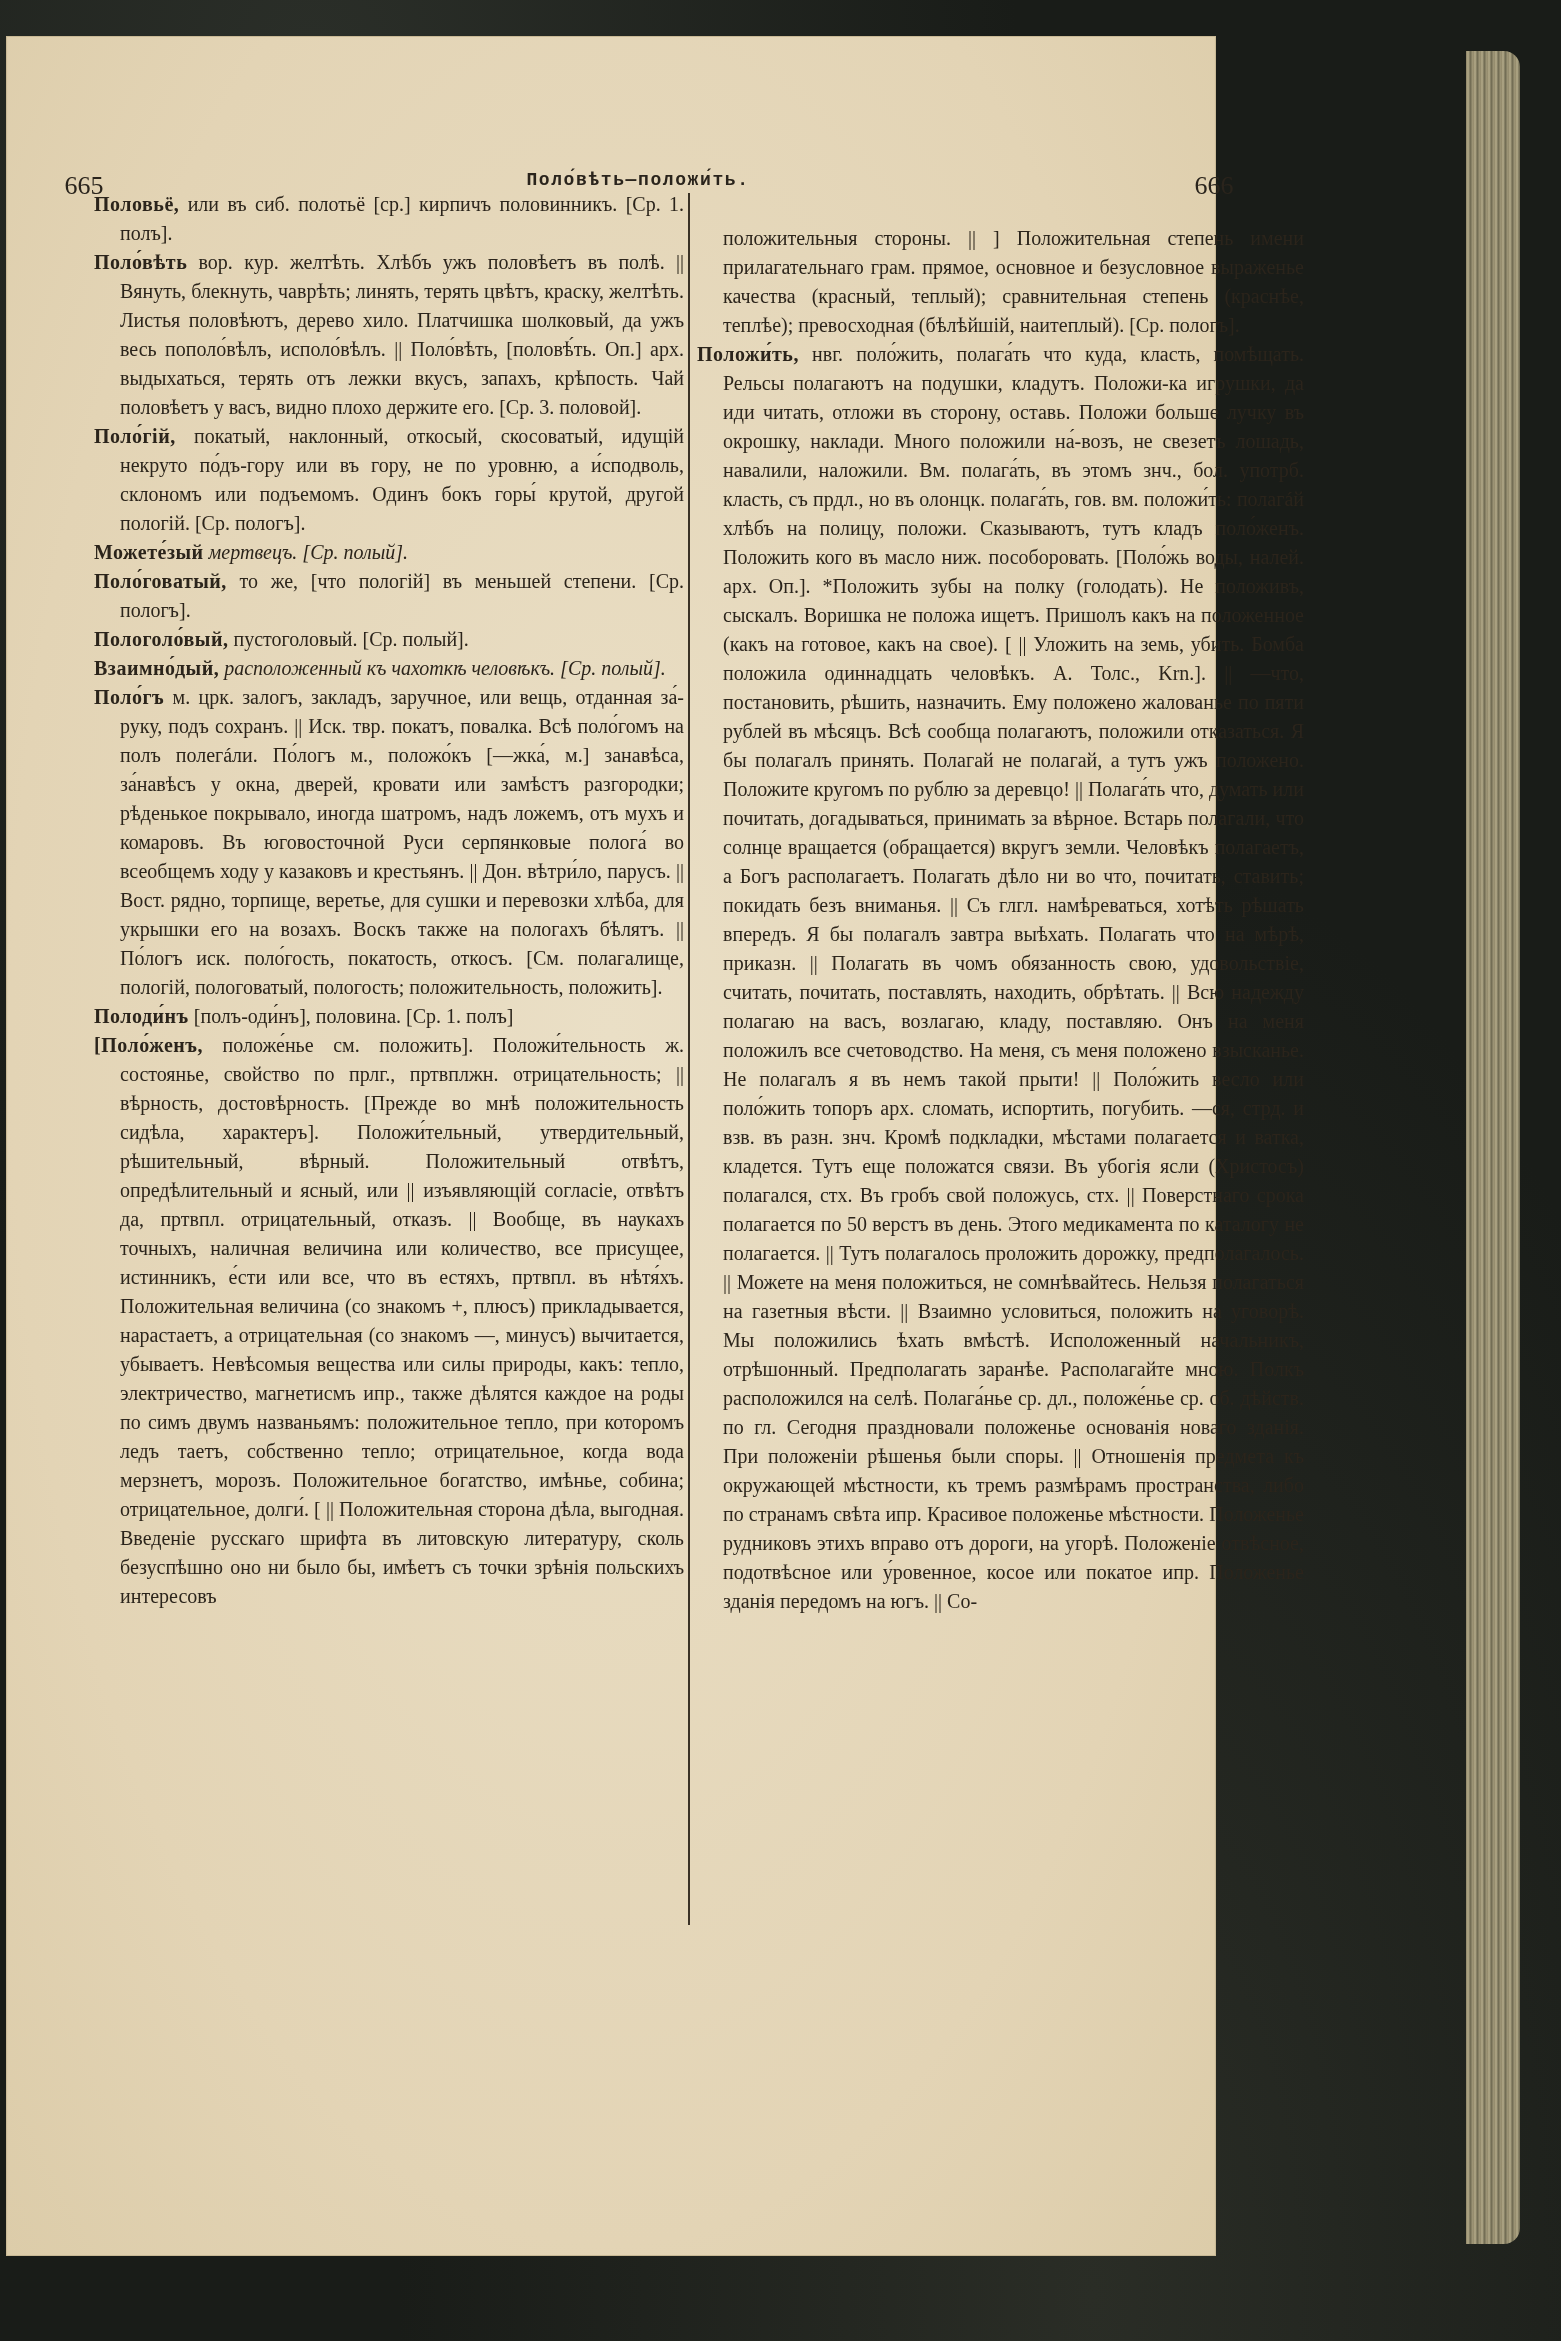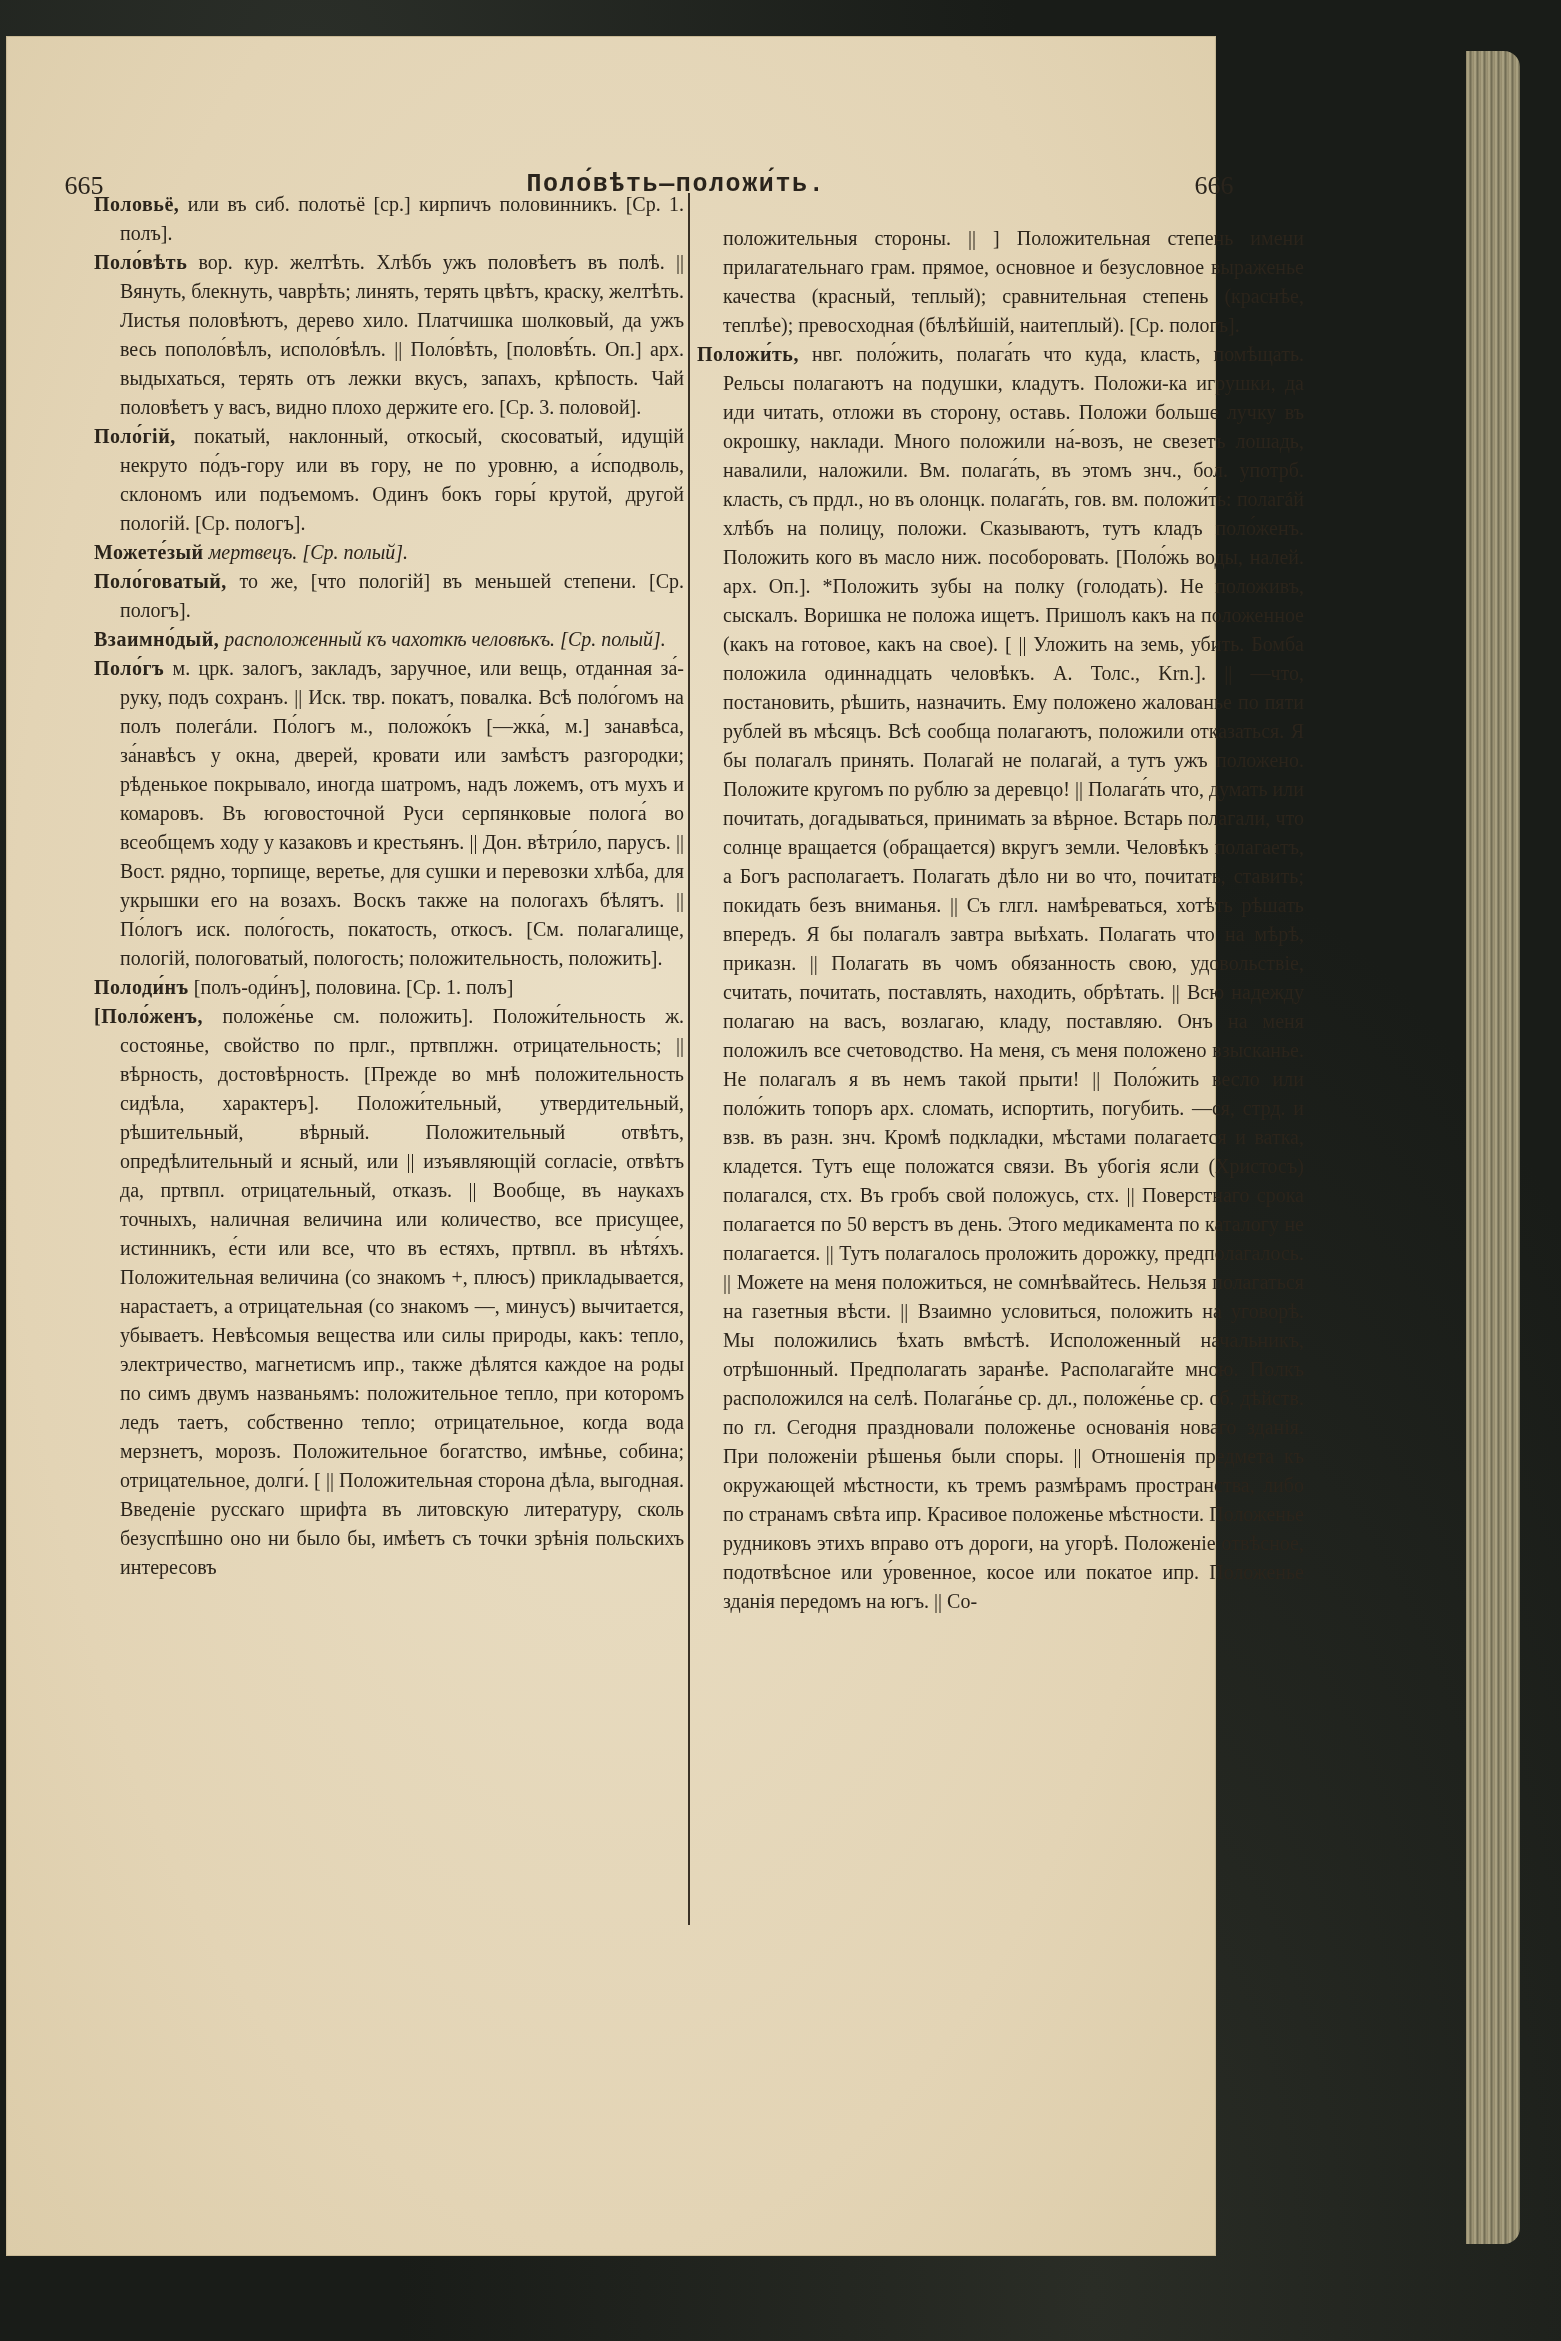--- a/index.html
+++ b/index.html
@@ -28,21 +28,21 @@
     box-shadow: 0 0 0 1.1px #c9b995 inset;
   }
   .header {
     position:absolute; top:123px; left:0; right:0; height:48px;
     font-family:"Liberation Serif", serif; font-size:26px; color:#2a241c;
   }
   .page-num-left { position:absolute; left:58px; top:11.8px; }
   .page-num-right { position:absolute; left:1188px; top:11.8px;text-align:right; }
   .running-head {
     position:absolute; left:520px; top:10.7px; letter-spacing:1.6px;
-    font-family:"Liberation Mono", monospace; font-weight:bold; font-size:25px;
+    font-family:"Liberation Mono", monospace; font-weight:bold; font-size:18px;
   }
   .col {
     position:absolute; top:190px;
     font-family:"Liberation Serif", serif;
     font-size:20px; line-height:29px; color:#2b241b;
     text-align:justify;
   }
   .col-left { left:94px; width:590px; }
   .col-right { left:697px; width:607px;margin-top:34px; }
   .divider {
@@ -67,20 +67,21 @@
     <span class="page-num-right">666</span>
   </div>
 </div>
 
 <div class="col col-left">
   <p class="entry"><span class="hw">Половьё,</span> <span>или въ сиб. полотьё [ср.] кирпичъ половинникъ. [Ср. 1. полъ].</span></p>
   <p class="entry"><span class="hw">Поло́вѣть</span> <span>вор. кур. желтѣть. Хлѣбъ ужъ половѣетъ въ полѣ. || Вянуть, блекнуть, чаврѣть; линять, терять цвѣтъ, краску, желтѣть. Листья половѣютъ, дерево хило. Платчишка шолковый, да ужъ весь пополо́вѣлъ, исполо́вѣлъ. || Поло́вѣть, [половѣ́ть. Оп.] арх. выдыхаться, терять отъ лежки вкусъ, запахъ, крѣпость. Чай половѣетъ у васъ, видно плохо держите его. [Ср. 3. половой].</span></p>
   <p class="entry"><span class="hw">Поло́гій,</span> <span>покатый, наклонный, откосый, скосоватый, идущій некруто по́дъ-гору или въ гору, не по уровню, а и́сподволь, склономъ или подъемомъ. Одинъ бокъ горы́ крутой, другой пологій. [Ср. пологъ].</span></p>
   <p class="entry"><span class="hw">Можете́зый</span> <span class="it">мертвецъ. [Ср. полый].</span></p>
   <p class="entry"><span class="hw">Поло́говатый,</span> <span>то же, [что пологій] въ меньшей степени. [Ср. пологъ].</span></p>
+  <p class="entry"><span class="hw">Пологоло́вый,</span> <span>пустоголовый. [Ср. полый].</span></p>
   <p class="entry"><span class="hw">Взаимно́дый,</span> <span class="it">расположенный къ чахоткѣ человѣкъ. [Ср. полый].</span></p>
   <p class="entry"><span class="hw">Поло́гъ</span> <span>м. црк. залогъ, закладъ, заручное, или вещь, отданная за́-руку, подъ сохранъ. || Иск. твр. покатъ, повалка. Всѣ поло́гомъ на полъ полегáли. По́логъ м., положо́къ [—жка́, м.] занавѣса, за́навѣсъ у окна, дверей, кровати или замѣстъ разгородки; рѣденькое покрывало, иногда шатромъ, надъ ложемъ, отъ мухъ и комаровъ. Въ юговосточной Руси серпянковые полога́ во всеобщемъ ходу у казаковъ и крестьянъ. || Дон. вѣтри́ло, парусъ. || Вост. рядно, торпище, веретье, для сушки и перевозки хлѣба, для укрышки его на возахъ. Воскъ также на пологахъ бѣлятъ. || По́логъ иск. поло́гость, покатость, откосъ. [См. полагалище, пологій, пологоватый, пологость; положительность, положить].</span></p>
   <p class="entry"><span class="hw">Полоди́нъ</span> <span>[полъ-оди́нъ], половина. [Ср. 1. полъ]</span></p>
   <p class="entry"><span class="hw">[Поло́женъ,</span> <span>положе́нье см. положить]. Положи́тельность ж. состоянье, свойство по прлг., пртвплжн. отрицательность; || вѣрность, достовѣрность. [Прежде во мнѣ положительность сидѣла, характеръ]. Положи́тельный, утвердительный, рѣшительный, вѣрный. Положительный отвѣтъ, опредѣлительный и ясный, или || изъявляющій согласіе, отвѣтъ да, пртвпл. отрицательный, отказъ. || Вообще, въ наукахъ точныхъ, наличная величина или количество, все присущее, истинникъ, е́сти или все, что въ естяхъ, пртвпл. въ нѣтя́хъ. Положительная величина (со знакомъ +, плюсъ) прикладывается, нарастаетъ, а отрицательная (со знакомъ —, минусъ) вычитается, убываетъ. Невѣсомыя вещества или силы природы, какъ: тепло, электричество, магнетисмъ ипр., также дѣлятся каждое на роды по симъ двумъ названьямъ: положительное тепло, при которомъ ледъ таетъ, собственно тепло; отрицательное, когда вода мерзнетъ, морозъ. Положительное богатство, имѣнье, собина; отрицательное, долги́. [ || Положительная сторона дѣла, выгодная. Введеніе русскаго шрифта въ литовскую литературу, сколь безуспѣшно оно ни было бы, имѣетъ съ точки зрѣнія польскихъ интересовъ</span></p>
 </div>
 
 <div class="divider"></div>
 
 <div class="col col-right">
   <p class="entry cont"><span>положительныя стороны. || ] Положительная степень имени прилагательнаго грам. прямое, основное и безусловное выраженье качества (красный, теплый); сравнительная степень (краснѣе, теплѣе); превосходная (бѣлѣйшій, наитеплый). [Ср. пологъ].</span></p>

